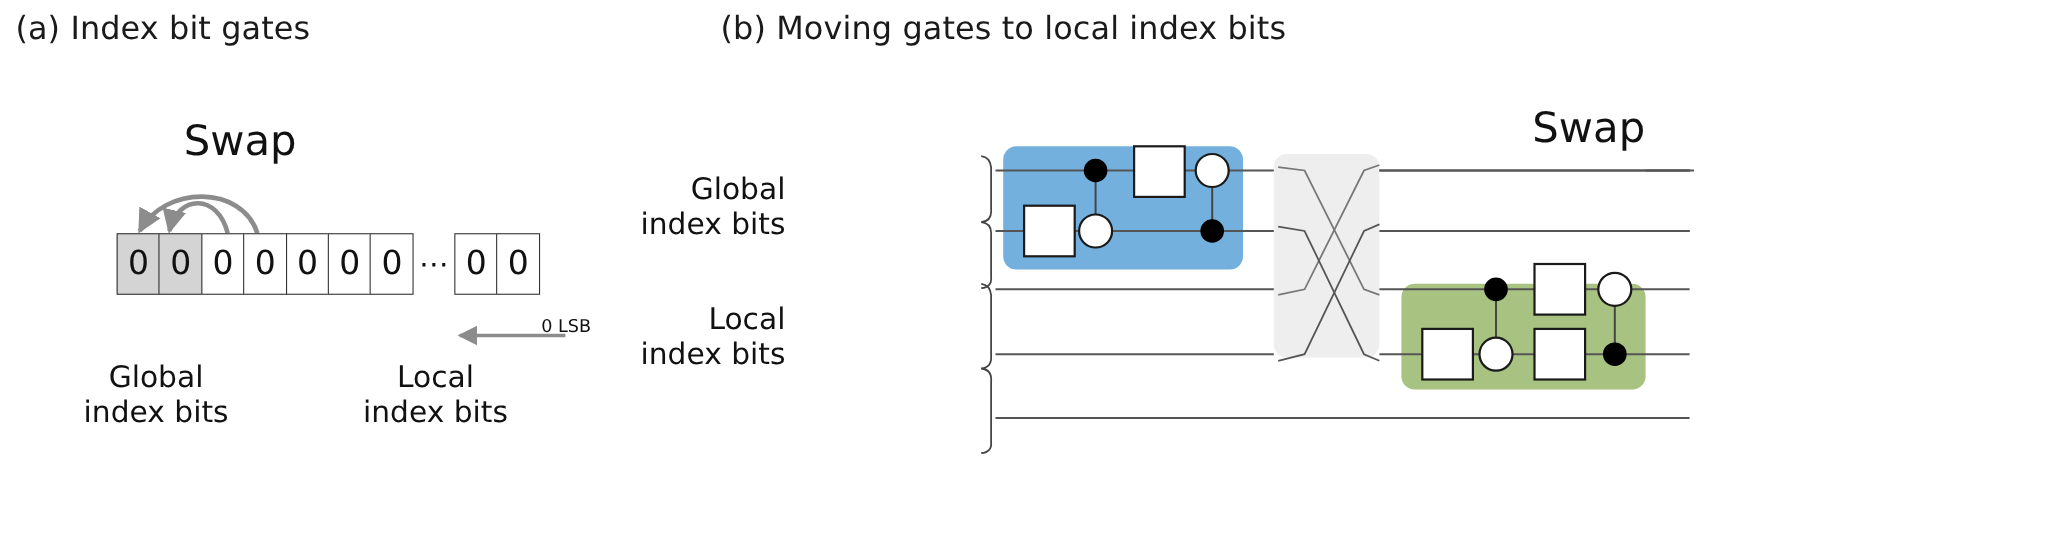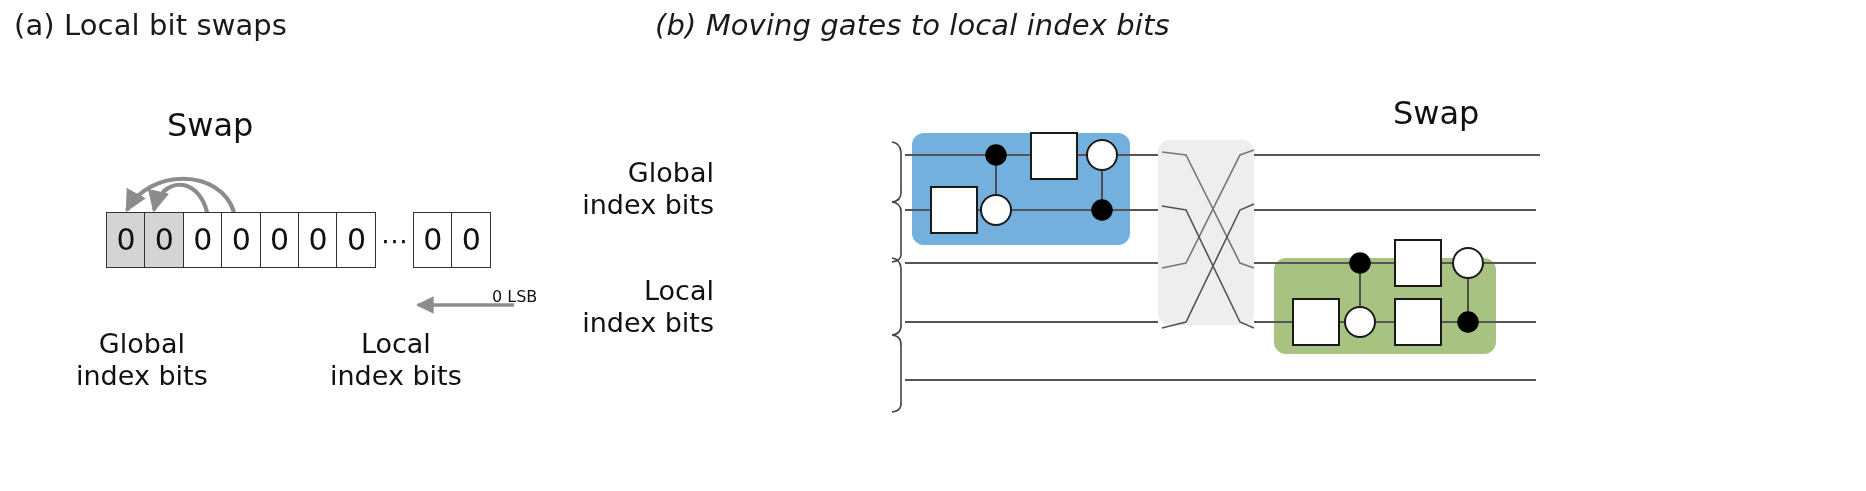--- a/index.html
+++ b/index.html
@@ -21,26 +21,26 @@
   }
   .panel-title {
     position: absolute;
     font-size: 29px;
     font-weight: 400;
     color: #1a1a1a;
     white-space: nowrap;
     letter-spacing: 0.1px;
   }
   #panel-a-title { left: 14px;  top: 8px; }
-  #panel-b-title { left: 655px; top: 8px; font-style: italic; }
+  #panel-b-title { left: 655px; top: 8px; }
 
   
   .swap-word {
     position: absolute;
-    font-size: 32px;
+    font-size: 38px;
     white-space: nowrap;
     color: #111;
   }
   #swap-label-a { left: 167px; top: 106px; }
   #swap-label-b { left: 1393px; top: 94px; }
 
   .bit-row {
     position: absolute;
     left: 106px;
     top: 212px;
@@ -141,21 +141,21 @@
   .gate-box { fill: #ffffff; stroke: #1a1a1a; stroke-width: 2; }
   .ctrl-filled { fill: #000000; stroke: #000000; stroke-width: 1.5; }
   .ctrl-open { fill: #ffffff; stroke: #1a1a1a; stroke-width: 2; }
   .ctrl-link { stroke: #444; stroke-width: 1.8; }
 </style>
 </head>
 <body>
 
 <div class="figure-root">
 
-  <div class="panel-title" id="panel-a-title">(a) Local bit swaps</div>
+  <div class="panel-title" id="panel-a-title">(a) Index bit gates</div>
   <div class="panel-title" id="panel-b-title">(b) Moving gates to local index bits</div>
 
   <div class="swap-word" id="swap-label-a">Swap</div>
 
   <svg class="arrows-svg" viewBox="0 0 360 60">
     <defs>
       <marker id="arrowhead-gray" markerWidth="6" markerHeight="6" refX="4.6" refY="3" orient="auto" markerUnits="strokeWidth">
         <path d="M0,0.4 L5.2,3 L0,5.6 z" fill="#8c8c8c"></path>
       </marker>
     </defs>

